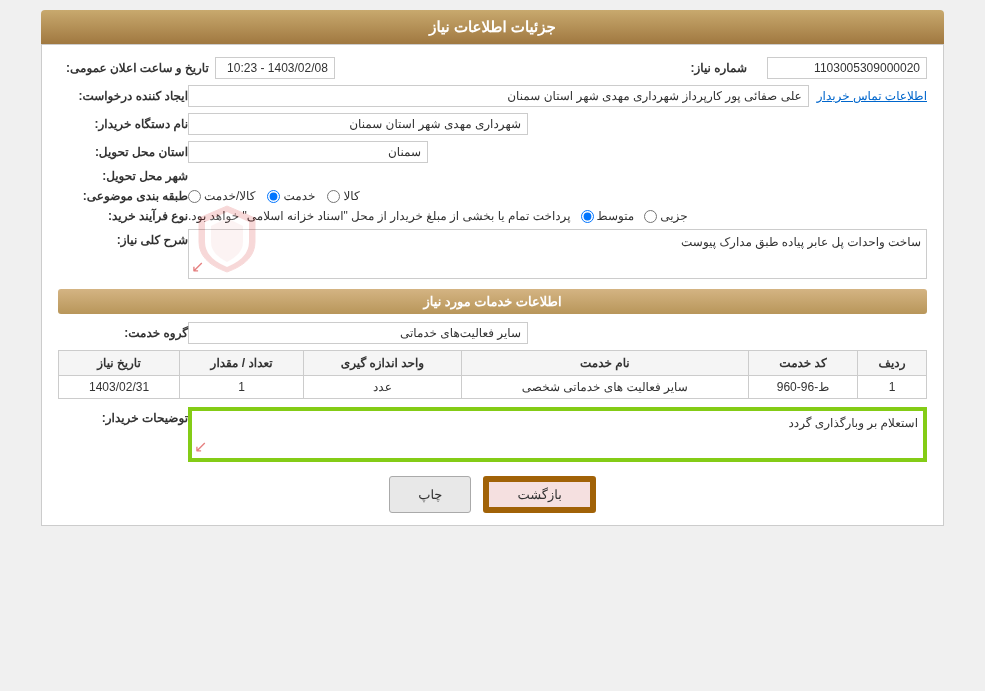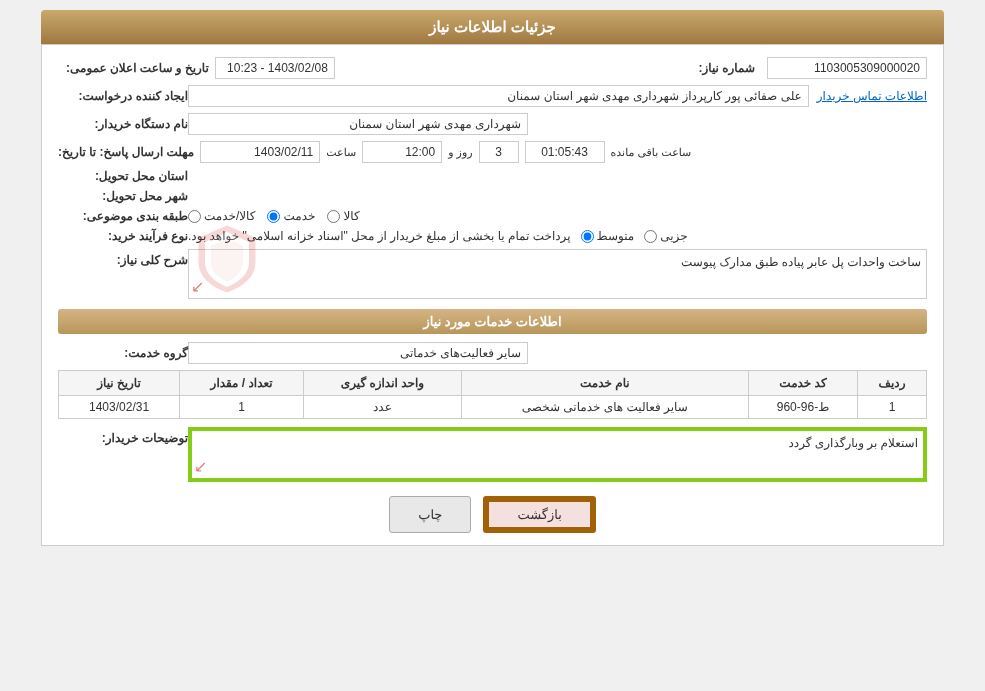--- a/index.html
+++ b/index.html
@@ -210,21 +210,21 @@
     }
   </style>
 </head>
 <body>
 
 <div class="page-wrapper">
   <div class="main-title">جزئیات اطلاعات نیاز</div>
   <div class="content-box">
 
     <div class="info-row" style="justify-content: space-between; flex-direction: row;">
-      <div style="display:flex; align-items:center; gap:12px; flex-direction: row-reverse;">
+      <div style="display:flex; align-items:center; gap:20px; flex-direction: row-reverse;">
         <span class="label">شماره نیاز:</span>
         <div class="value-box value-box-narrow">1103005309000020</div>
       </div>
       <div style="display:flex; align-items:center; gap:6px; flex-direction: row-reverse;">
         <span class="label">تاریخ و ساعت اعلان عمومی:</span>
         <div class="value-box value-box-date">1403/02/08 - 10:23</div>
       </div>
     </div>
 
     <div class="info-row">
@@ -233,33 +233,24 @@
         <div class="value-box" style="flex:1;">علی صفائی پور کارپرداز شهرداری مهدی شهر استان سمنان</div>
         <span class="link-text">اطلاعات تماس خریدار</span>
       </div>
     </div>
 
     <div class="info-row">
       <span class="label">نام دستگاه خریدار:</span>
       <div class="value-box value-box-wide">شهرداری مهدی شهر استان سمنان</div>
     </div>
 
-    <div class="deadline-row">
-      <span class="deadline-label">مهلت ارسال پاسخ: تا تاریخ:</span>
-      <div class="value-box value-box-date">1403/02/11</div>
-      <span class="small-label">ساعت</span>
-      <div class="value-box value-box-time">12:00</div>
-      <span class="small-label">روز و</span>
-      <div class="value-box" style="width:40px; text-align:center;">3</div>
-      <div class="value-box" style="width:80px; text-align:center;">01:05:43</div>
-      <span class="small-label">ساعت باقی مانده</span>
-    </div>
 
     <div class="info-row">
       <span class="label">استان محل تحویل:</span>
+      <div class="value-box value-box-medium">سمنان</div>
     </div>
 
     <div class="info-row">
       <span class="label">شهر محل تحویل:</span>
     </div>
 
     <div class="info-row">
       <span class="label">طبقه بندی موضوعی:</span>
       <div class="radio-group">
         <div class="radio-item">

